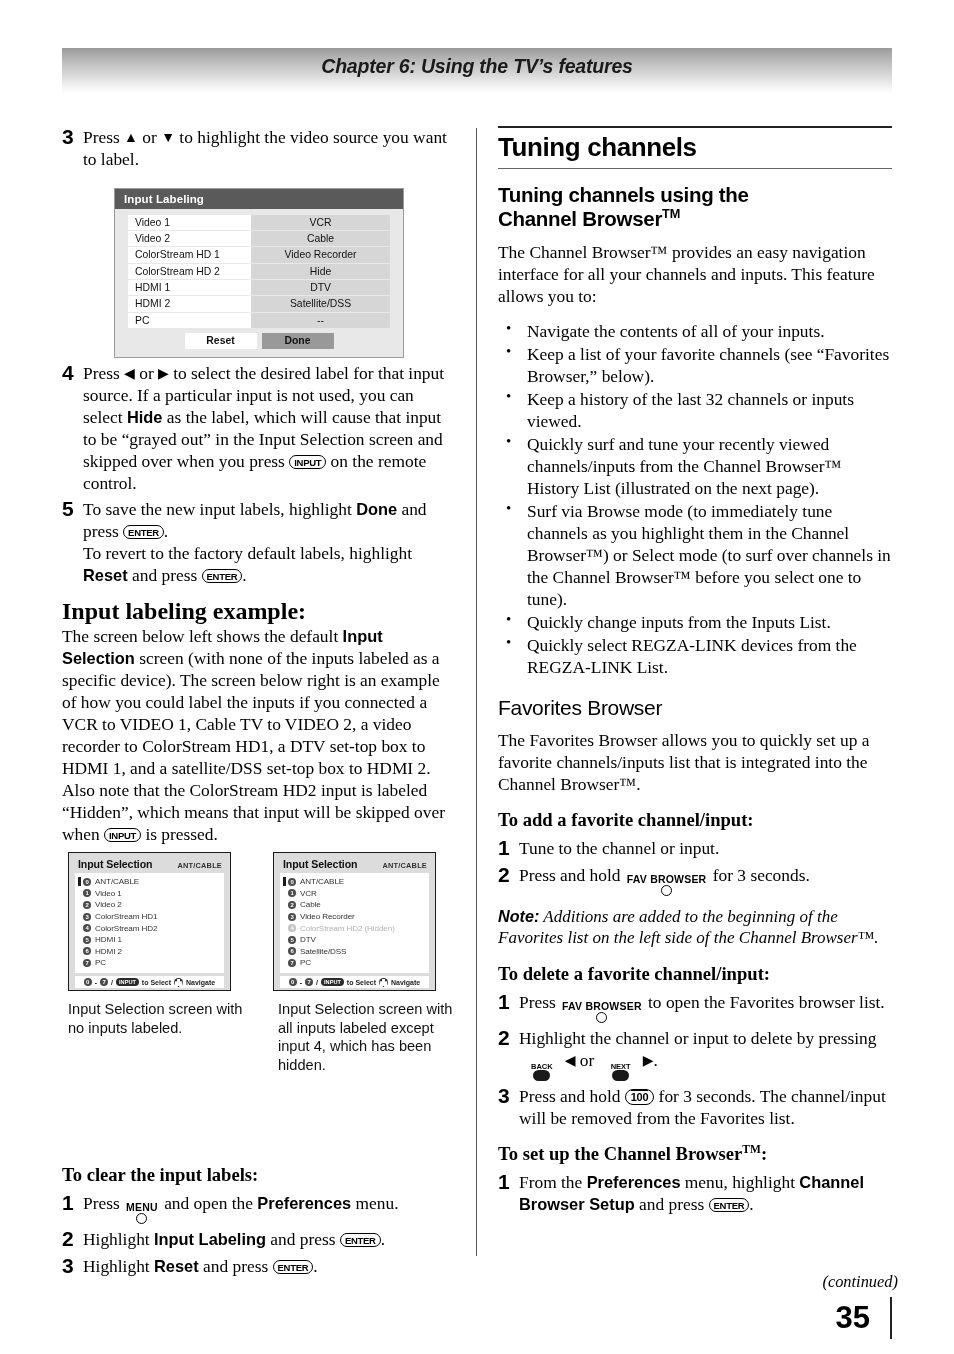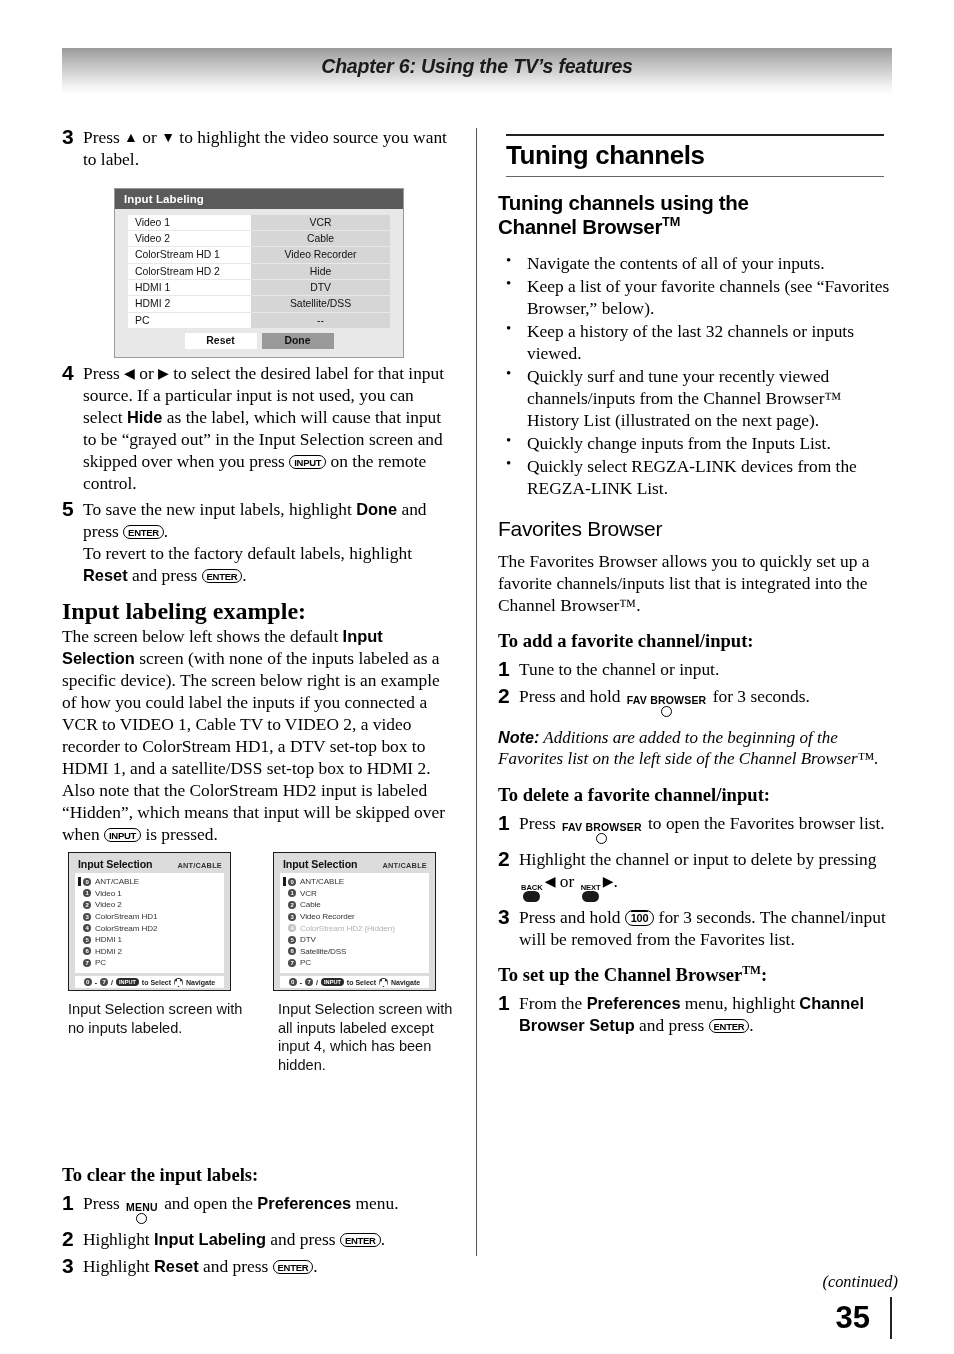--- a/index.html
+++ b/index.html
@@ -77,21 +77,21 @@
     line-height: 1.265;
     margin: 0 0 7px 0;
   }
   .b { font-family: "Liberation Sans", sans-serif; font-weight: bold; font-size: 16.4px; }
 
   
   h2.sec {
     font-family: "Liberation Sans", sans-serif;
     font-weight: bold;
     font-size: 26px;
-    margin: 8px;
+    margin: 0;
     padding: 4px 0 5px 0;
     letter-spacing: -0.4px;
   }
   .rule-top { border-top: 2px solid #222; }
   .rule-bot { border-bottom: 1.5px solid #666; }
   h3.sub {
     font-family: "Liberation Sans", sans-serif;
     font-weight: bold;
     font-size: 20.5px;
     line-height: 1.17;
@@ -182,21 +182,21 @@
     border-radius: 50%;
     margin: 1px auto 0 auto;
     box-sizing: border-box;
   }
 
   
   .minikey {
     display: inline-block;
     text-align: center;
     vertical-align: -3px;
-    margin: 0 2px;
+    margin: 0 12px;
   }
   .minikey .cap {
     display: block;
     font-family: "Liberation Sans", sans-serif;
     font-weight: bold;
     font-size: 7.5px;
     line-height: 7px;
   }
   .minikey .pill {
     display: block;
@@ -624,26 +624,28 @@
 
 <div class="caption" id="cap-left">Input Selection screen with  no inputs labeled.</div>
 <div class="caption" id="cap-right">Input Selection screen with all inputs labeled except input 4, which has been hidden.</div>
 
 <div class="col-right">
 
   <h2 class="sec rule-top rule-bot">Tuning channels</h2>
 
   <h3 class="sub"><span>Tuning channels using the</span><br><span>Channel Browser</span><sup class="tm">TM</sup></h3>
 
+  <p class="body">The Channel Browser™ provides an easy navigation interface for all your channels and inputs. This feature allows you to:</p>
 
   <ul class="bullets" id="cb-bullets">
       <li>Navigate the contents of all of your inputs.</li>
       <li>Keep a list of your favorite channels (see “Favorites Browser,” below).</li>
       <li>Keep a history of the last 32 channels or inputs viewed.</li>
       <li>Quickly surf and tune your recently viewed channels/inputs from the Channel Browser™ History List (illustrated on the next page).</li>
+      <li>Surf via Browse mode (to immediately tune channels as you highlight them in the Channel Browser™) or Select mode (to surf over channels in the Channel Browser™ before you select one to tune).</li>
       <li>Quickly change inputs from the Inputs List.</li>
       <li>Quickly select REGZA-LINK devices from the REGZA-LINK List.</li>
     </ul>
 
   <h3 class="fav">Favorites Browser</h3>
   <p class="body">The Favorites Browser allows you to quickly set up a favorite channels/inputs list that is integrated into the Channel Browser™.</p>
 
   <h4 class="task">To add a favorite channel/input:</h4>
   <div class="step">
     <div class="step-num">1</div>

